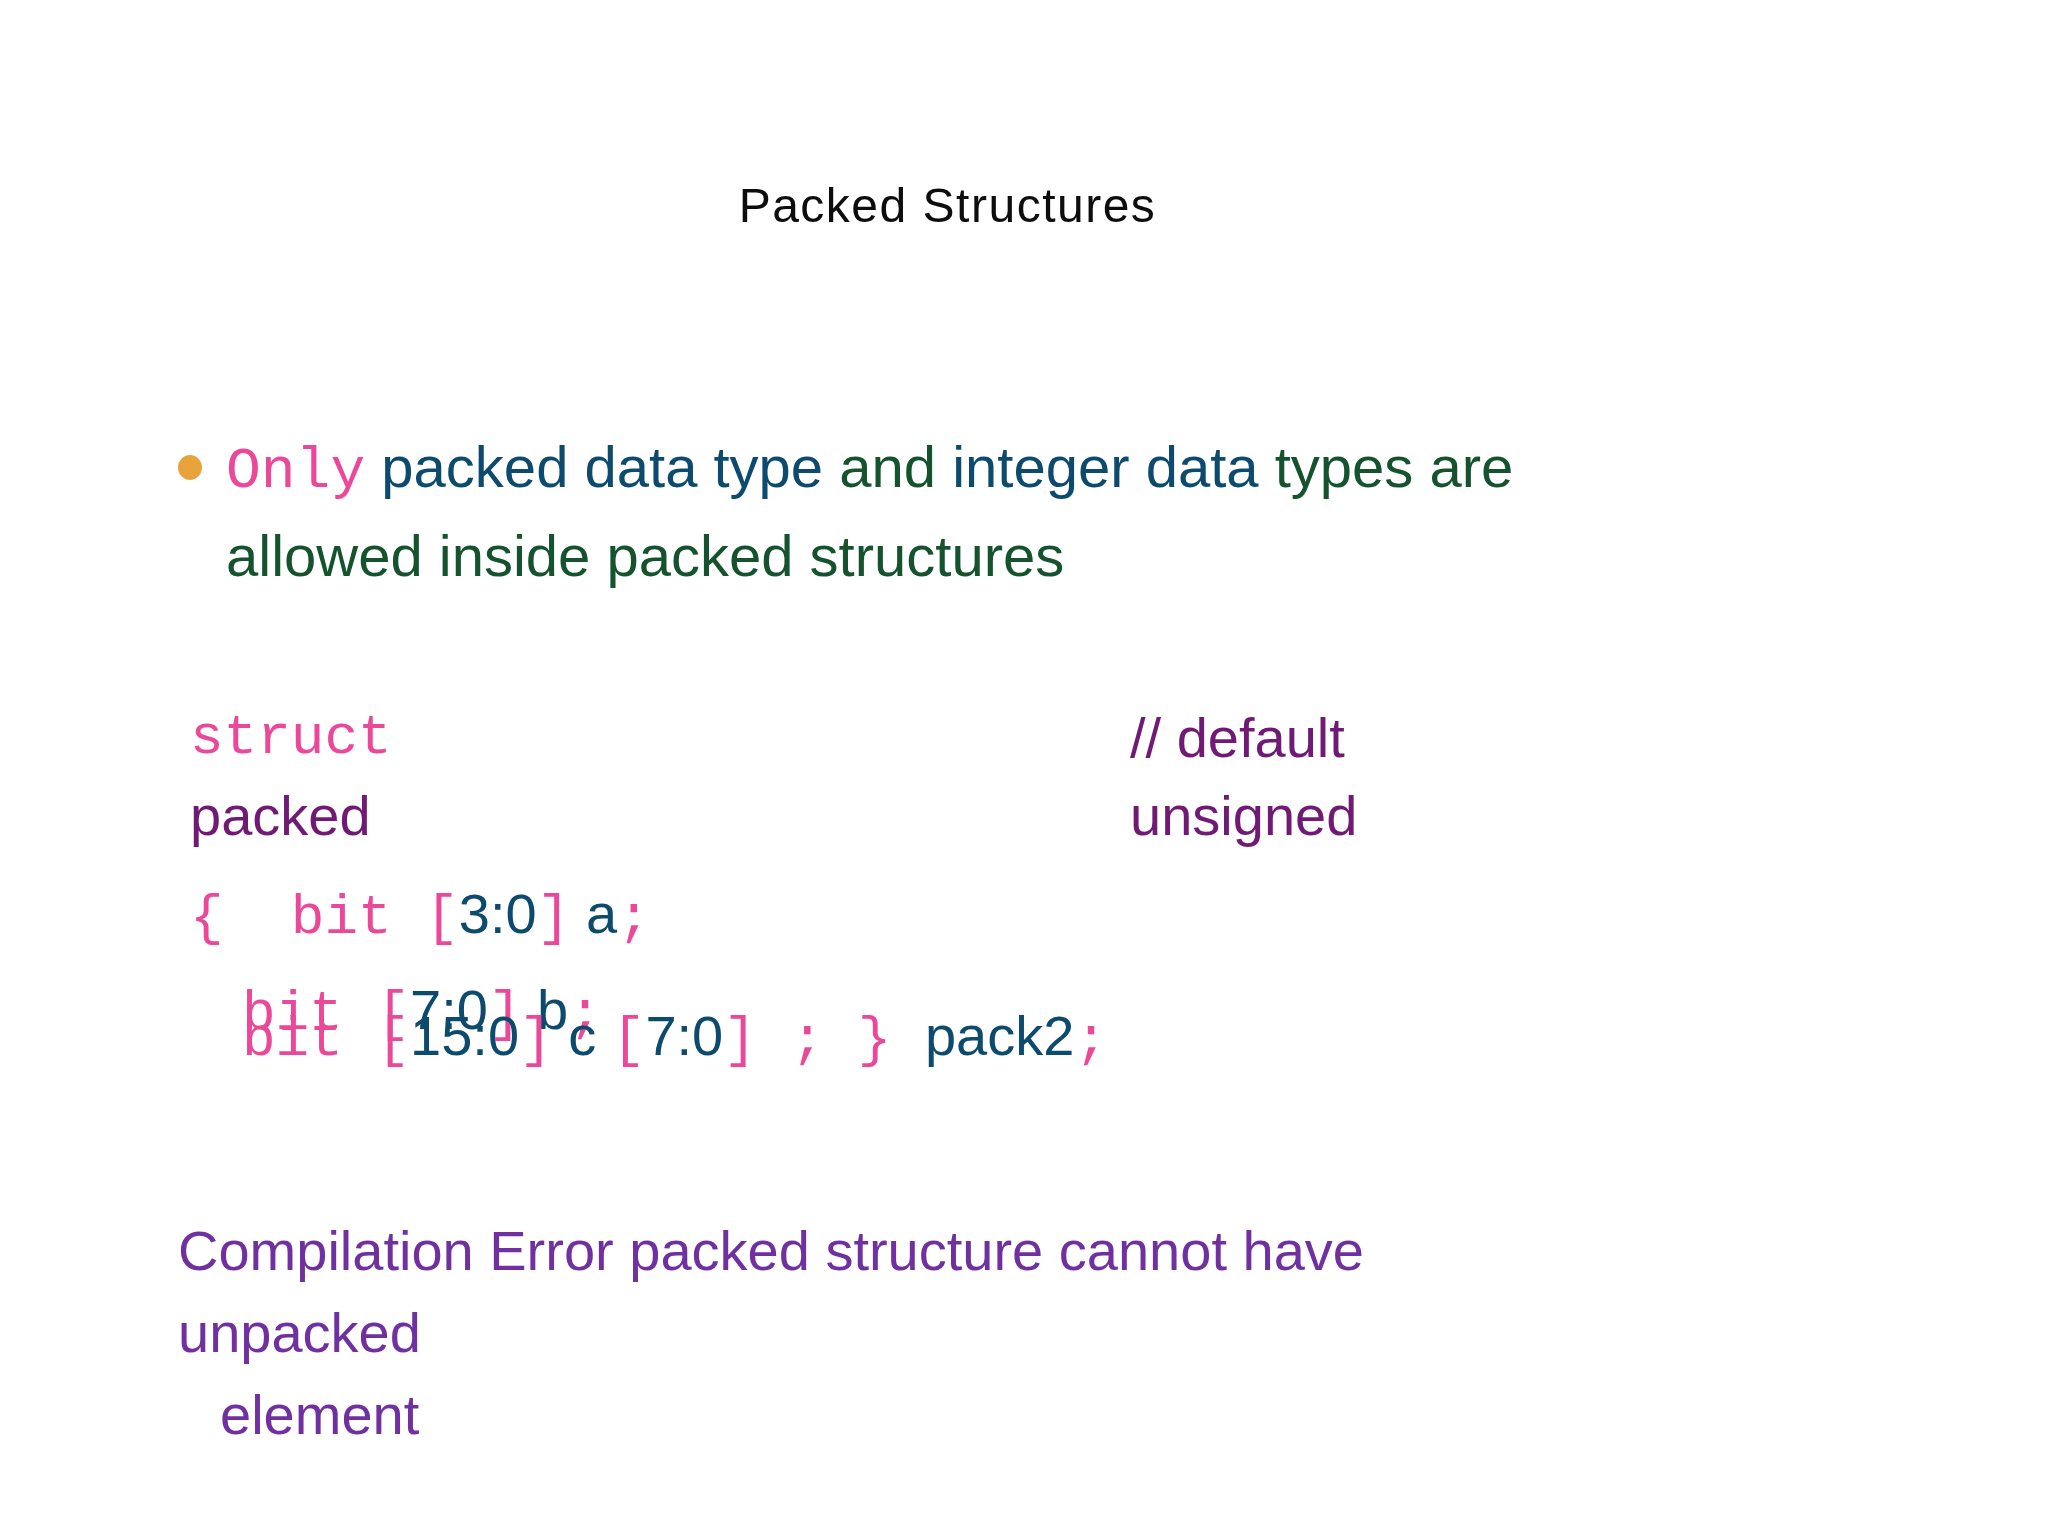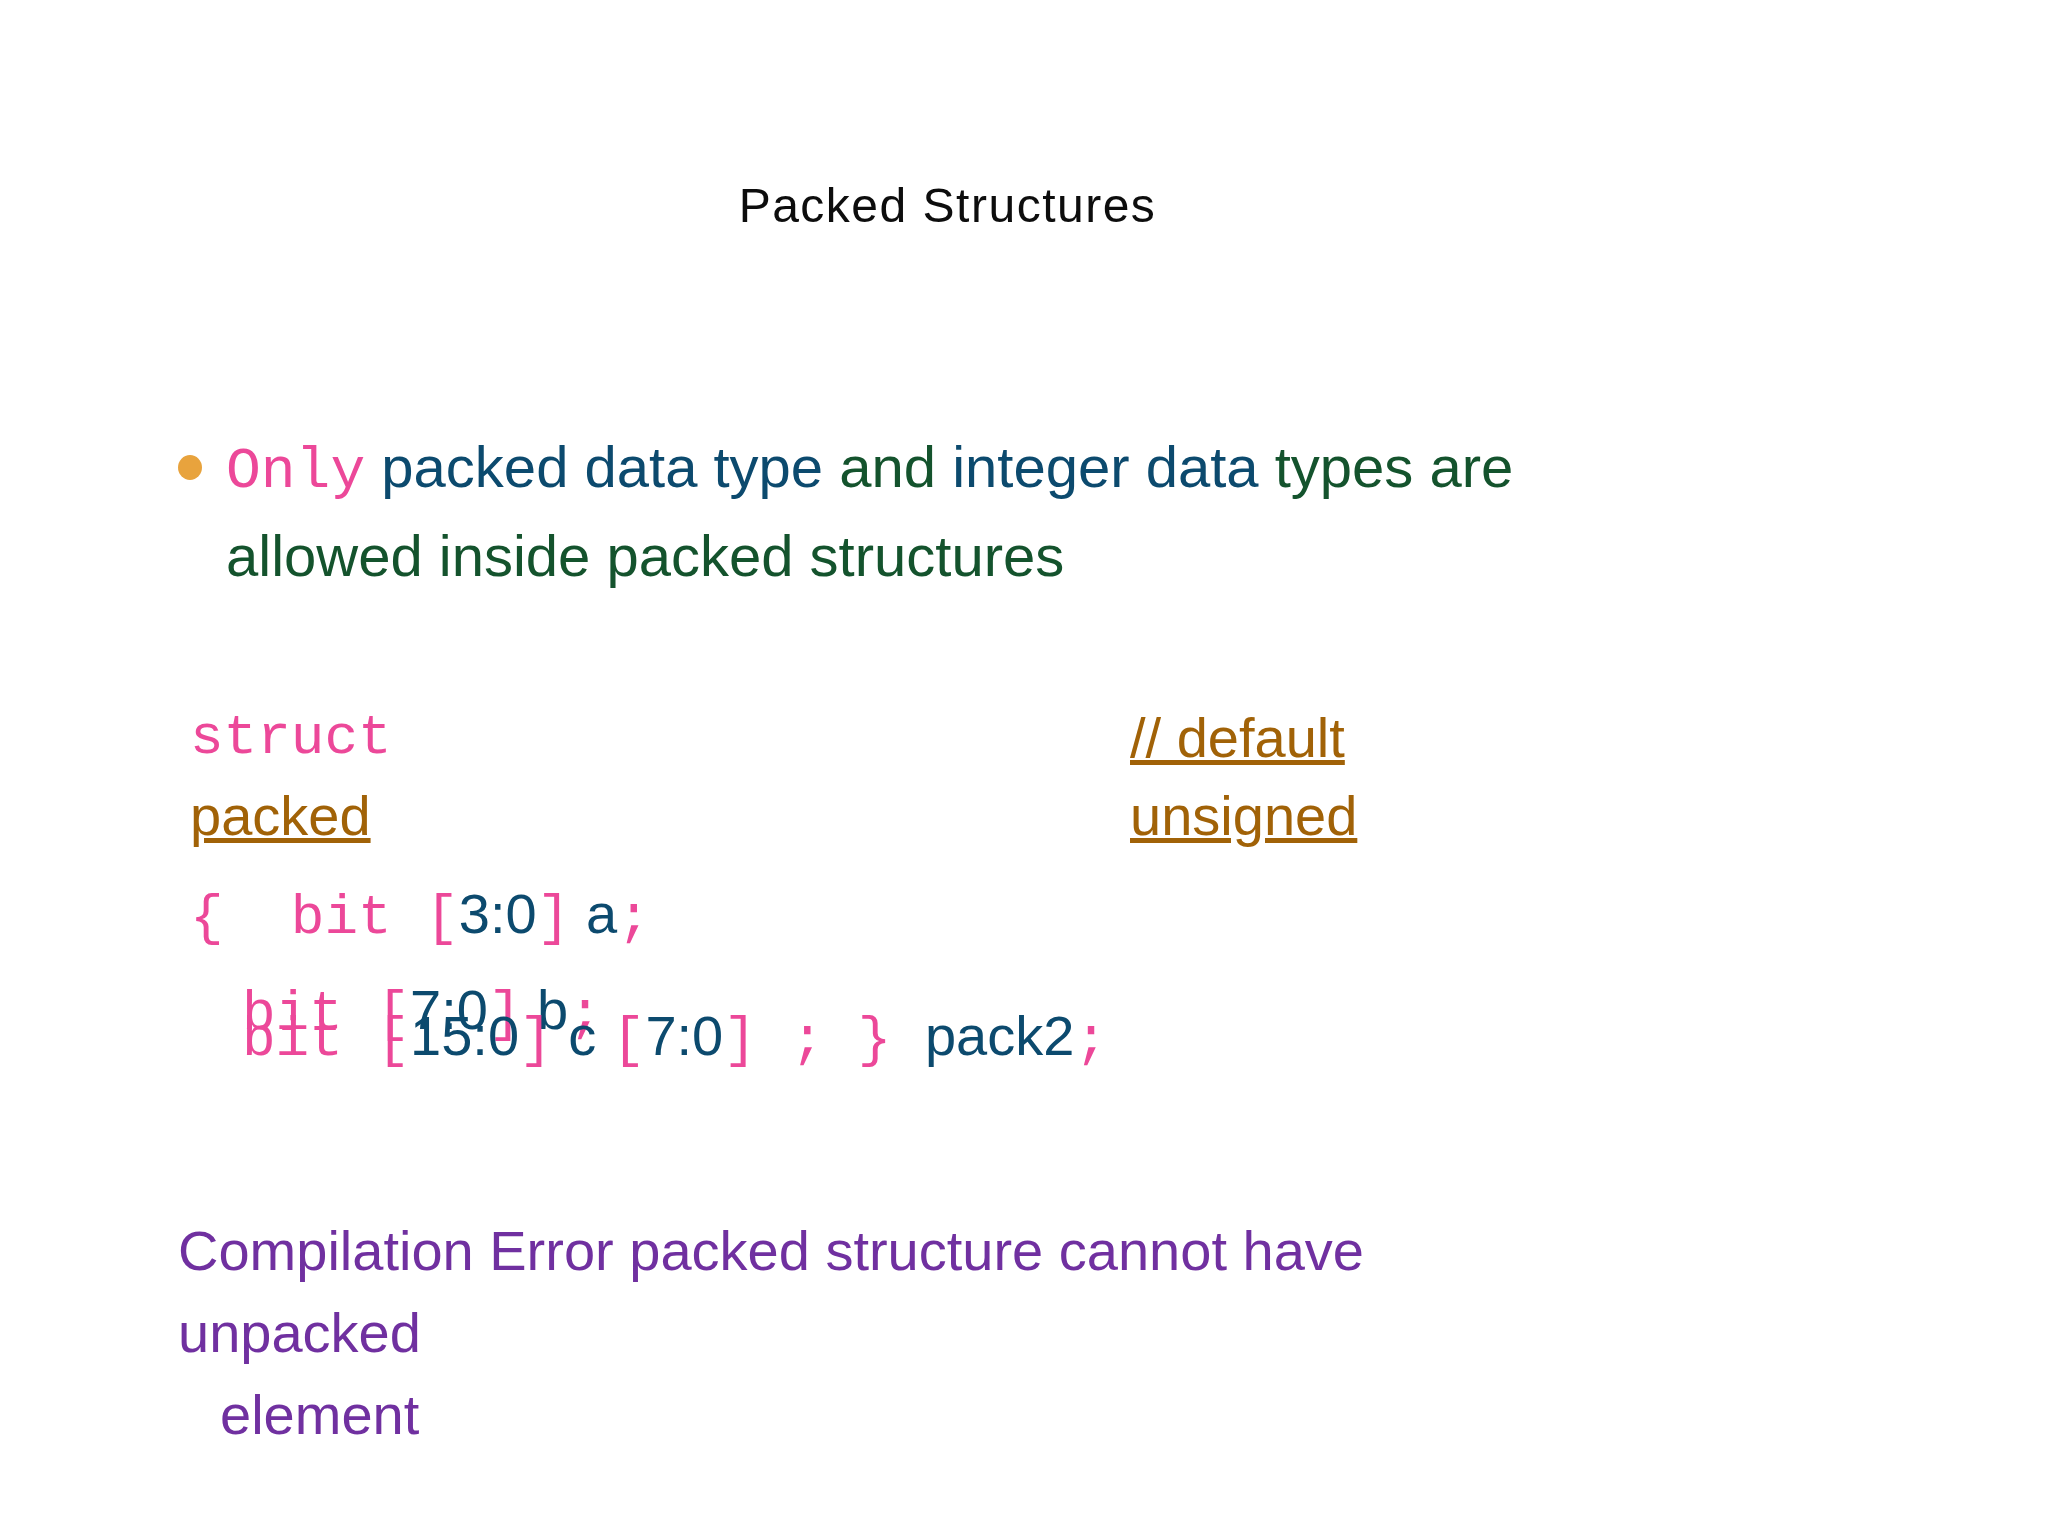--- a/index.html
+++ b/index.html
@@ -106,21 +106,21 @@
     line-height: 82px;
     color: #7030A0;
   }
   .error-block .err-line { display: block; white-space: pre; }
   .err-indent { padding-left: 42px; }
 
   
   .c-red    { color: #ec4899; font-family: Liberation Mono, monospace; }
   .c-blue   { color: #0c4a6e; }
   .c-black  { color: #14532d; }
-  .c-purple { color: #a16207; text-decoration: underline; }
+  .c-purple { color: #701a75; }
 </style>
 </head>
 <body>
 
 <div class="slide">
 
   <div class="slide-title">Packed Structures</div>
 
   <div class="bullet-block">
     <div class="bullet-row">

